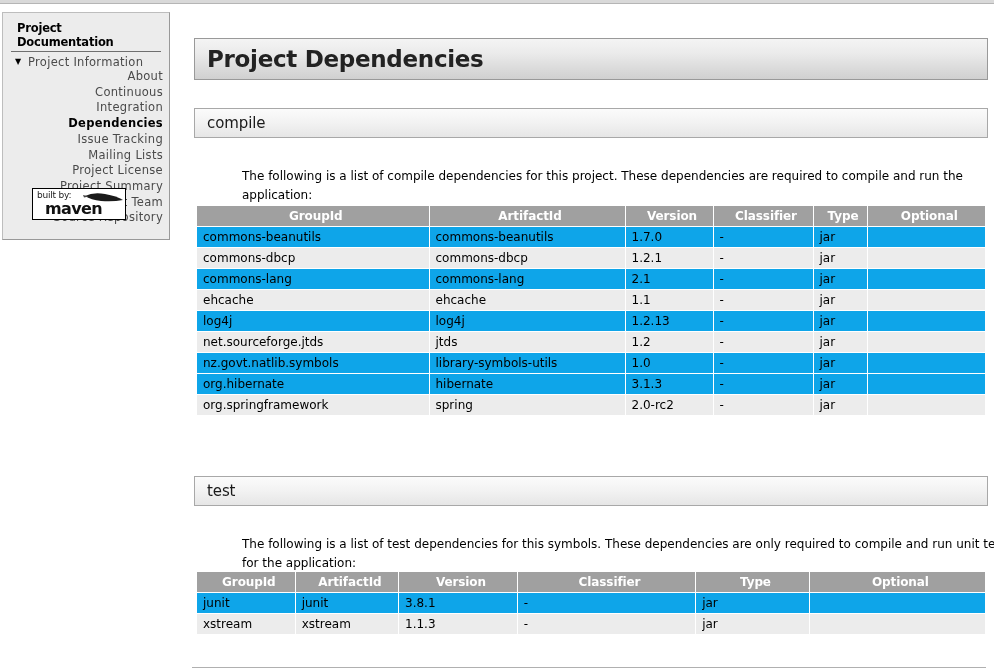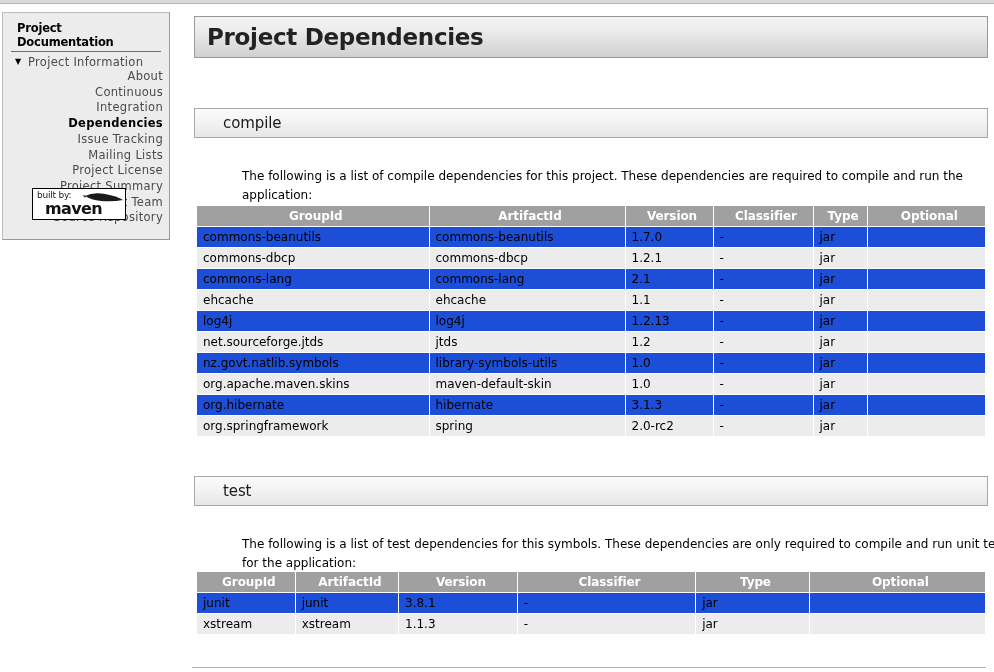--- a/index.html
+++ b/index.html
@@ -123,21 +123,21 @@
   
   #main {
     position: absolute;
     left: 192px; top: 0;
     width: 802px;
     height: 672px;
   }
 
   .page-title-box {
     position: absolute;
-    left: 2px; top: 16px;
+    left: 2px; top: 38px;
     width: 794px; height: 42px;
     box-sizing: border-box;
     border: 1px solid #999999;
     background: linear-gradient(to bottom, #f4f4f4 0%, #ebebeb 35%, #d0d0d0 100%);
     display: flex;
     align-items: center;
   }
   .page-title-box h1 {
     margin: 0;
     padding: 0 0 0 12px;
@@ -151,21 +151,21 @@
     position: absolute;
     left: 2px;
     width: 794px; height: 30px;
     box-sizing: border-box;
     border: 1px solid #a8a8a8;
     background: linear-gradient(to bottom, #fbfbfb 0%, #f2f2f2 50%, #e6e6e6 100%);
     display: flex;
     align-items: center;
   }
   .section-box h2 {
-    margin: 16px;
+    margin: 0;
     padding: 0 0 0 12px;
     font-size: 15px;
     font-weight: normal;
     letter-spacing: -0.1px;
     color: #1a1a1a;
     text-align: right;
   }
 
   .section-desc {
     position: absolute;
@@ -204,21 +204,21 @@
     border: 1px solid #ffffff;
     border-top: none;
     border-left: none;
     font-size: 12px;
     color: #000;
     white-space: nowrap;
     overflow: hidden;
   }
   table.dep td:last-child { border-right: none; }
   table.dep tr.odd td  { background: #ececec; }
-  table.dep tr.even td { background: #1d4ed8; }
+  table.dep tr.even td { background: #0ea5e9; }
 
   #bottom-divider {
     position: absolute;
     left: 192px; top: 667px;
     width: 794px; height: 0;
     border-top: 1px solid #b0b0b0;
   }
 </style>
 </head>
 <body>
@@ -336,28 +336,20 @@
           <td></td>
         </tr>
         <tr class="even">
           <td>nz.govt.natlib.symbols</td>
           <td>library-symbols-utils</td>
           <td>1.0</td>
           <td>-</td>
           <td>jar</td>
           <td></td>
         </tr>
-        <tr class="odd">
-          <td>org.apache.maven.skins</td>
-          <td>maven-default-skin</td>
-          <td>1.0</td>
-          <td>-</td>
-          <td>jar</td>
-          <td></td>
-        </tr>
         <tr class="even">
           <td>org.hibernate</td>
           <td>hibernate</td>
           <td>3.1.3</td>
           <td>-</td>
           <td>jar</td>
           <td></td>
         </tr>
         <tr class="odd">
           <td>org.springframework</td>

